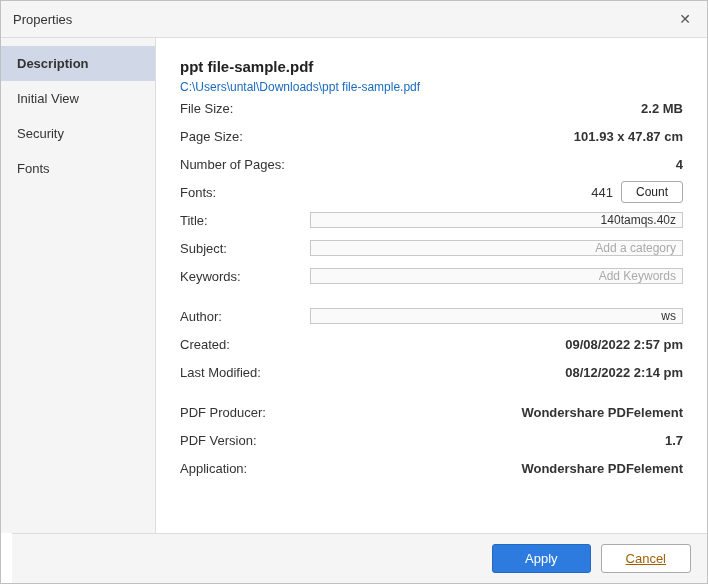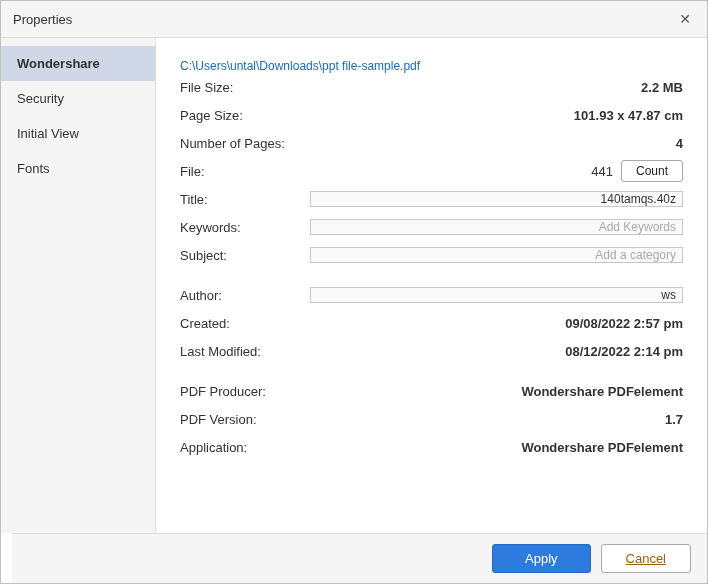--- a/index.html
+++ b/index.html
@@ -185,73 +185,74 @@
 
   <div class="title-bar">
     <span class="title-bar-text">Properties</span>
     <button class="close-btn">✕</button>
   </div>
 
   <div class="content-area">
 
     <div class="sidebar">
       <div class="sidebar-item active">
-        <span>Wondershare</span>
+        <span>Description</span>
+      </div>
+      <div class="sidebar-item">
+        <span>Initial View</span>
       </div>
       <div class="sidebar-item">
         <span>Security</span>
       </div>
       <div class="sidebar-item">
-        <span>Initial View</span>
-      </div>
-      <div class="sidebar-item">
         <span>Fonts</span>
       </div>
     </div>
 
     <div class="main-content">
+      <div class="file-title">ppt file-sample.pdf</div>
       <a class="file-path">C:\Users\untal\Downloads\ppt file-sample.pdf</a>
 
       
       <div class="prop-row">
         <span class="prop-label">File Size:</span>
         <span class="prop-value">2.2 MB</span>
       </div>
       <div class="prop-row">
         <span class="prop-label">Page Size:</span>
         <span class="prop-value">101.93 x 47.87 cm</span>
       </div>
       <div class="prop-row">
         <span class="prop-label">Number of Pages:</span>
         <span class="prop-value">4</span>
       </div>
 
       
       <div class="words-row">
-        <span class="words-label">File:</span>
+        <span class="words-label">Fonts:</span>
         <span class="words-count">441</span>
         <button class="count-btn">Count</button>
       </div>
 
       
       <div class="prop-row">
         <span class="prop-label">Title:</span>
         <input class="prop-input" type="text" value="140tamqs.40z" style="">
       </div>
 
       
       <div class="prop-row">
+        <span class="prop-label">Subject:</span>
+        <input class="prop-input" type="text" placeholder="Add a category" style="">
+      </div>
+
+      
+      <div class="prop-row">
         <span class="prop-label">Keywords:</span>
         <input class="prop-input" type="text" placeholder="Add Keywords" style="">
-      </div>
-
-      
-      <div class="prop-row">
-        <span class="prop-label">Subject:</span>
-        <input class="prop-input" type="text" placeholder="Add a category" style="">
       </div>
 
       <div class="divider"></div>
 
       
       <div class="prop-row">
         <span class="prop-label">Author:</span>
         <input class="prop-input" type="text" value="ws" style="">
       </div>
 

